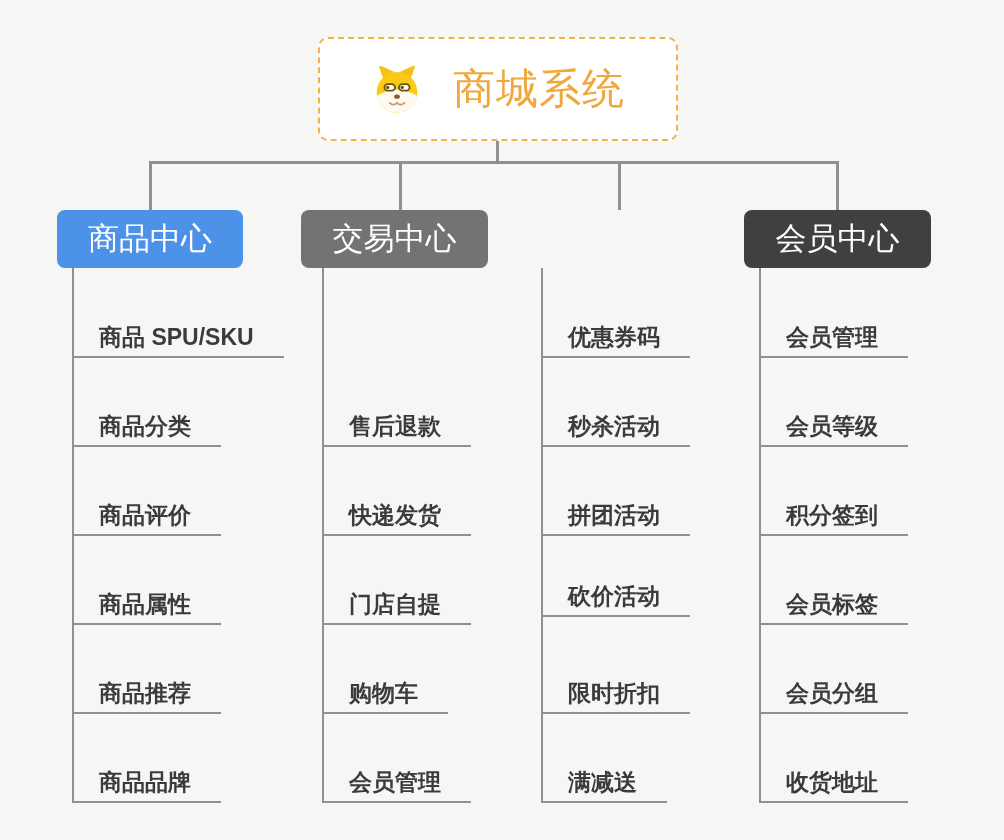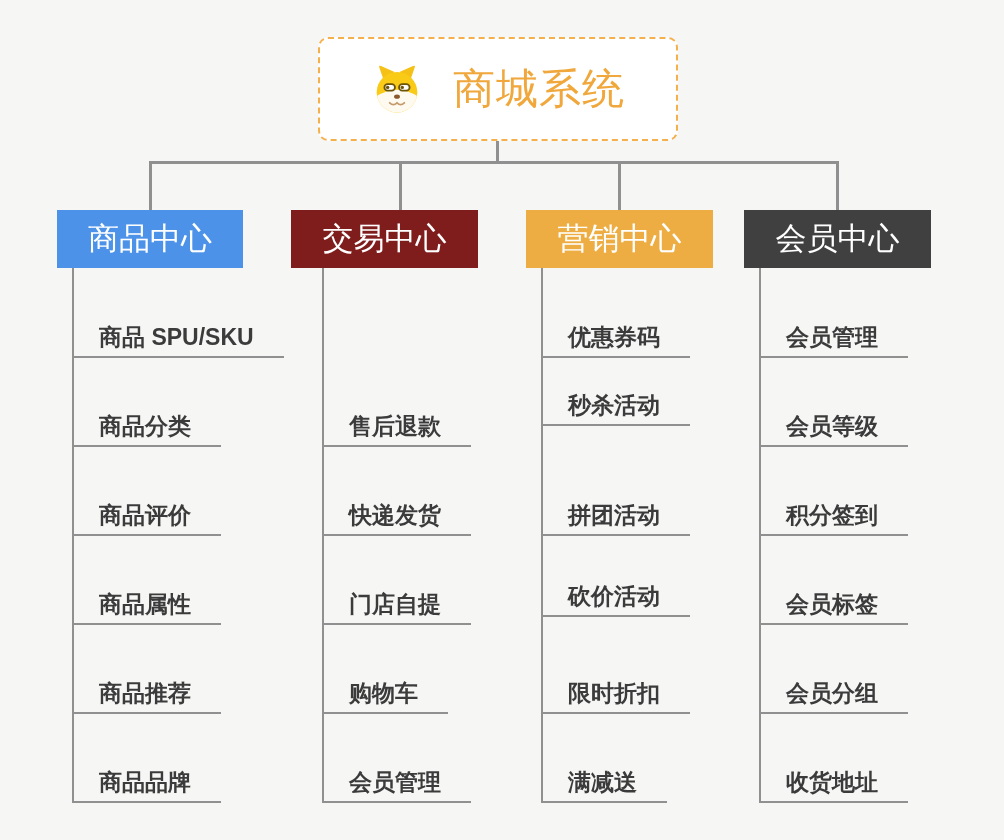--- a/index.html
+++ b/index.html
@@ -34,21 +34,21 @@
     font-size:42px;
     line-height:1;
     letter-spacing:1px;
     white-space:nowrap;
   }
   .doge{width:52px;height:52px;display:block;}
   
   .branch{
     position:absolute;
     top:210px;height:58px;width:187px;
-    border-radius:0;
+    border-radius:8px;
     color:#ffffff;
     font-size:31px;
     line-height:58px;
     text-align:center;
     white-space:nowrap;
   }
   
   .leaf{
     position:absolute;
     display:inline-block;
@@ -93,39 +93,38 @@
       <rect x="34.5" y="26" width="13" height="8" rx="4" fill="#ffffff" stroke="#6b5308" stroke-width="2.2"></rect>
       <circle cx="20.5" cy="30" r="2.1" fill="#6b5308"></circle>
       <circle cx="38.5" cy="30" r="2.1" fill="#6b5308"></circle>
       <ellipse cx="32" cy="41.5" rx="3.6" ry="2.6" fill="#8a5a2b"></ellipse>
       <path d="M23 49 Q27.5 53.5 32 49 Q36.5 53.5 41 49" stroke="#c49a6c" stroke-width="2.2" fill="none" stroke-linecap="round"></path>
     </svg>
     <span class="root-label" style="color: rgb(240, 167, 60);">商城系统</span>
   </div>
 
   <div class="branch" style="left: 57px; width: 186px; background-color: rgb(75, 146, 232);">商品中心</div>
-  <div class="branch" style="left: 291px; background-color: #7f1d1d;">交易中心</div>
-  <div class="branch" style="left: 526px; background-color: rgb(237, 173, 66);">营销中心</div>
+  <div class="branch" style="left: 301px; background-color: #737373;">交易中心</div>
   <div class="branch" style="left: 744px; background-color: #404040;">会员中心</div>
 
   <div class="leaf" style="left:72px;top:322px">商品 SPU/SKU</div>
   <div class="leaf" style="left:72px;top:411px">商品分类</div>
   <div class="leaf" style="left:72px;top:500px">商品评价</div>
   <div class="leaf" style="left:72px;top:589px">商品属性</div>
   <div class="leaf" style="left:72px;top:678px">商品推荐</div>
   <div class="leaf" style="left:72px;top:767px">商品品牌</div>
 
   <div class="leaf" style="left:322px;top:411px">售后退款</div>
   <div class="leaf" style="left:322px;top:500px">快递发货</div>
   <div class="leaf" style="left:322px;top:589px">门店自提</div>
   <div class="leaf" style="left:322px;top:678px">购物车</div>
   <div class="leaf" style="left:322px;top:767px">会员管理</div>
 
   <div class="leaf" style="left:541px;top:322px">优惠券码</div>
-  <div class="leaf" style="left:541px;top:390px">秒杀活动</div>
+  <div class="leaf" style="left:541px;top:411px">秒杀活动</div>
   <div class="leaf" style="left:541px;top:500px">拼团活动</div>
   <div class="leaf" style="left:541px;top:581px">砍价活动</div>
   <div class="leaf" style="left:541px;top:678px">限时折扣</div>
   <div class="leaf" style="left:541px;top:767px">满减送</div>
 
   <div class="leaf" style="left:759px;top:322px">会员管理</div>
   <div class="leaf" style="left:759px;top:411px">会员等级</div>
   <div class="leaf" style="left:759px;top:500px">积分签到</div>
   <div class="leaf" style="left:759px;top:678px">会员分组</div>
   <div class="leaf" style="left:759px;top:589px">会员标签</div>

